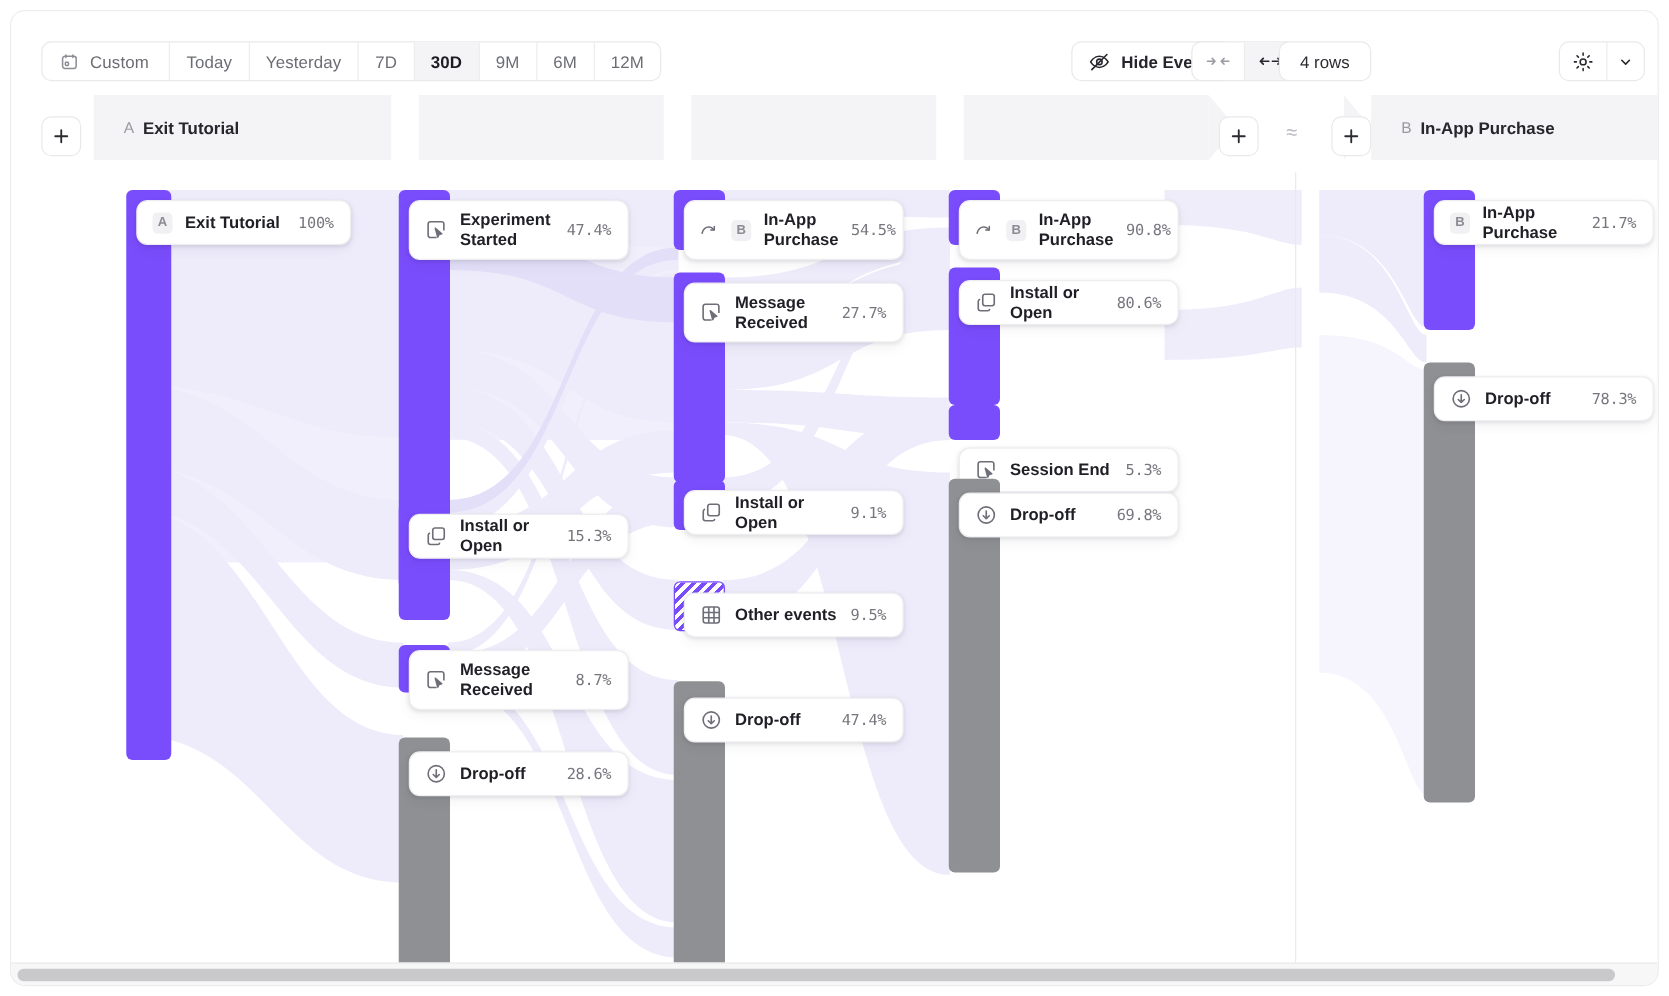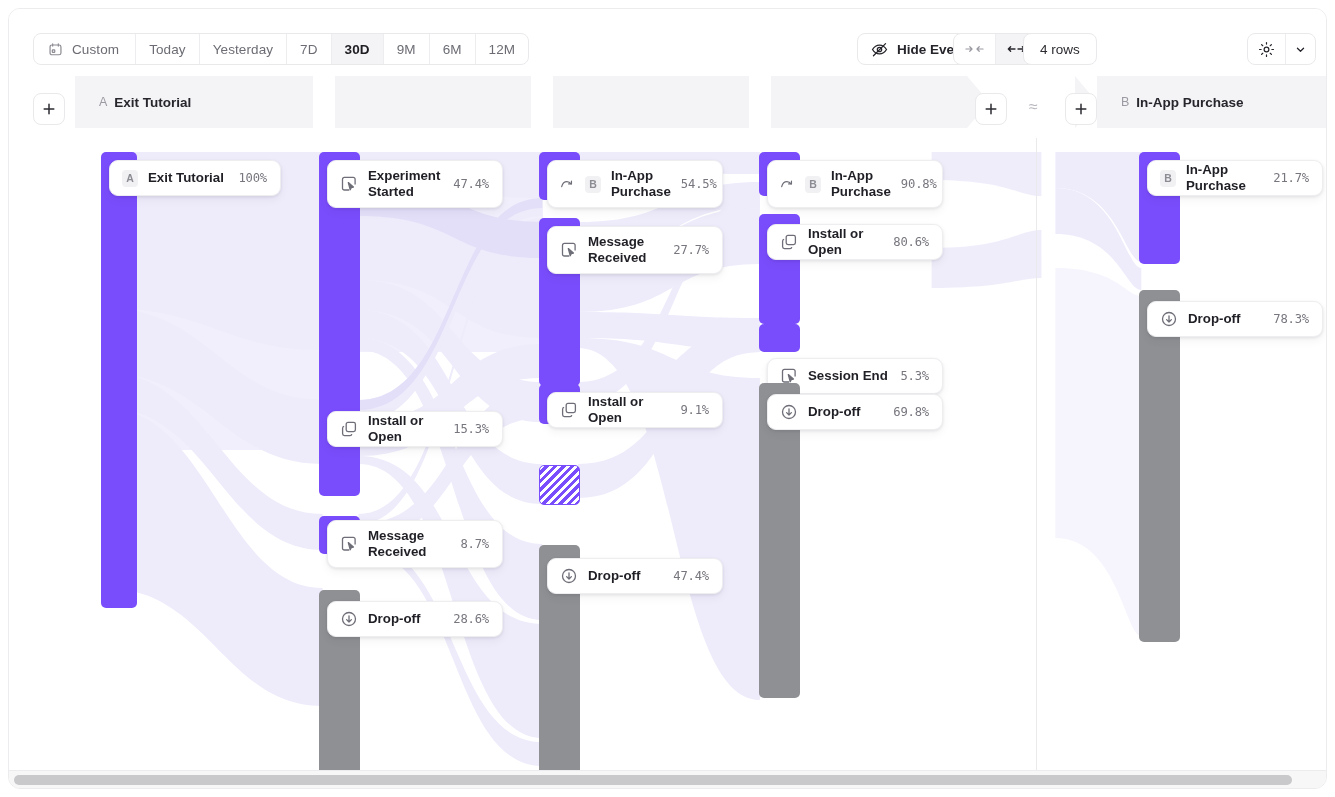--- a/index.html
+++ b/index.html
@@ -409,20 +409,30 @@
         <svg width="18" height="18" viewBox="0 0 18 18" fill="none" stroke="#6e6e78" stroke-width="1.3">
           <rect x="6.2" y="2.4" width="9.2" height="9.2" rx="1.8"></rect>
           <path d="M11.8 14.1a1.8 1.8 0 0 1-1.8 1.5H4.4a1.8 1.8 0 0 1-1.8-1.8V8.2a1.8 1.8 0 0 1 1.5-1.8"></path>
         </svg>
       </span>
       <span class="label">Install or Open</span>
       <span class="pct">9.1%</span>
     </div>
 
     <div class="bar hatch" style="left:530px; top:327px; width:41px; height:40px;"></div>
+    <div class="node" style="left:538px; top:336px; width:176px; height:36px;">
+      <span class="nicon">
+        <svg width="18" height="18" viewBox="0 0 18 18" fill="none" stroke="#6e6e78" stroke-width="1.3">
+          <rect x="2.6" y="2.6" width="12.8" height="12.8" rx="1.8"></rect>
+          <path d="M2.6 7h12.8M2.6 11.2h12.8M7 2.6v12.8M11.2 2.6v12.8"></path>
+        </svg>
+      </span>
+      <span class="label">Other events</span>
+      <span class="pct">9.5%</span>
+    </div>
 
     <div class="bar gray" style="left:530px; top:407px; width:41px; height:345px;"></div>
     <div class="node" style="left:538px; top:420px; width:176px; height:36px;">
       <span class="nicon">
         <svg width="18" height="18" viewBox="0 0 18 18" fill="none" stroke="#6e6e78" stroke-width="1.3" stroke-linecap="round" stroke-linejoin="round">
           <circle cx="9" cy="9" r="6.5"></circle>
           <path d="M9 5.8v6.2M6.6 9.6 9 12l2.4-2.4"></path>
         </svg>
       </span>
       <span class="label">Drop-off</span>

